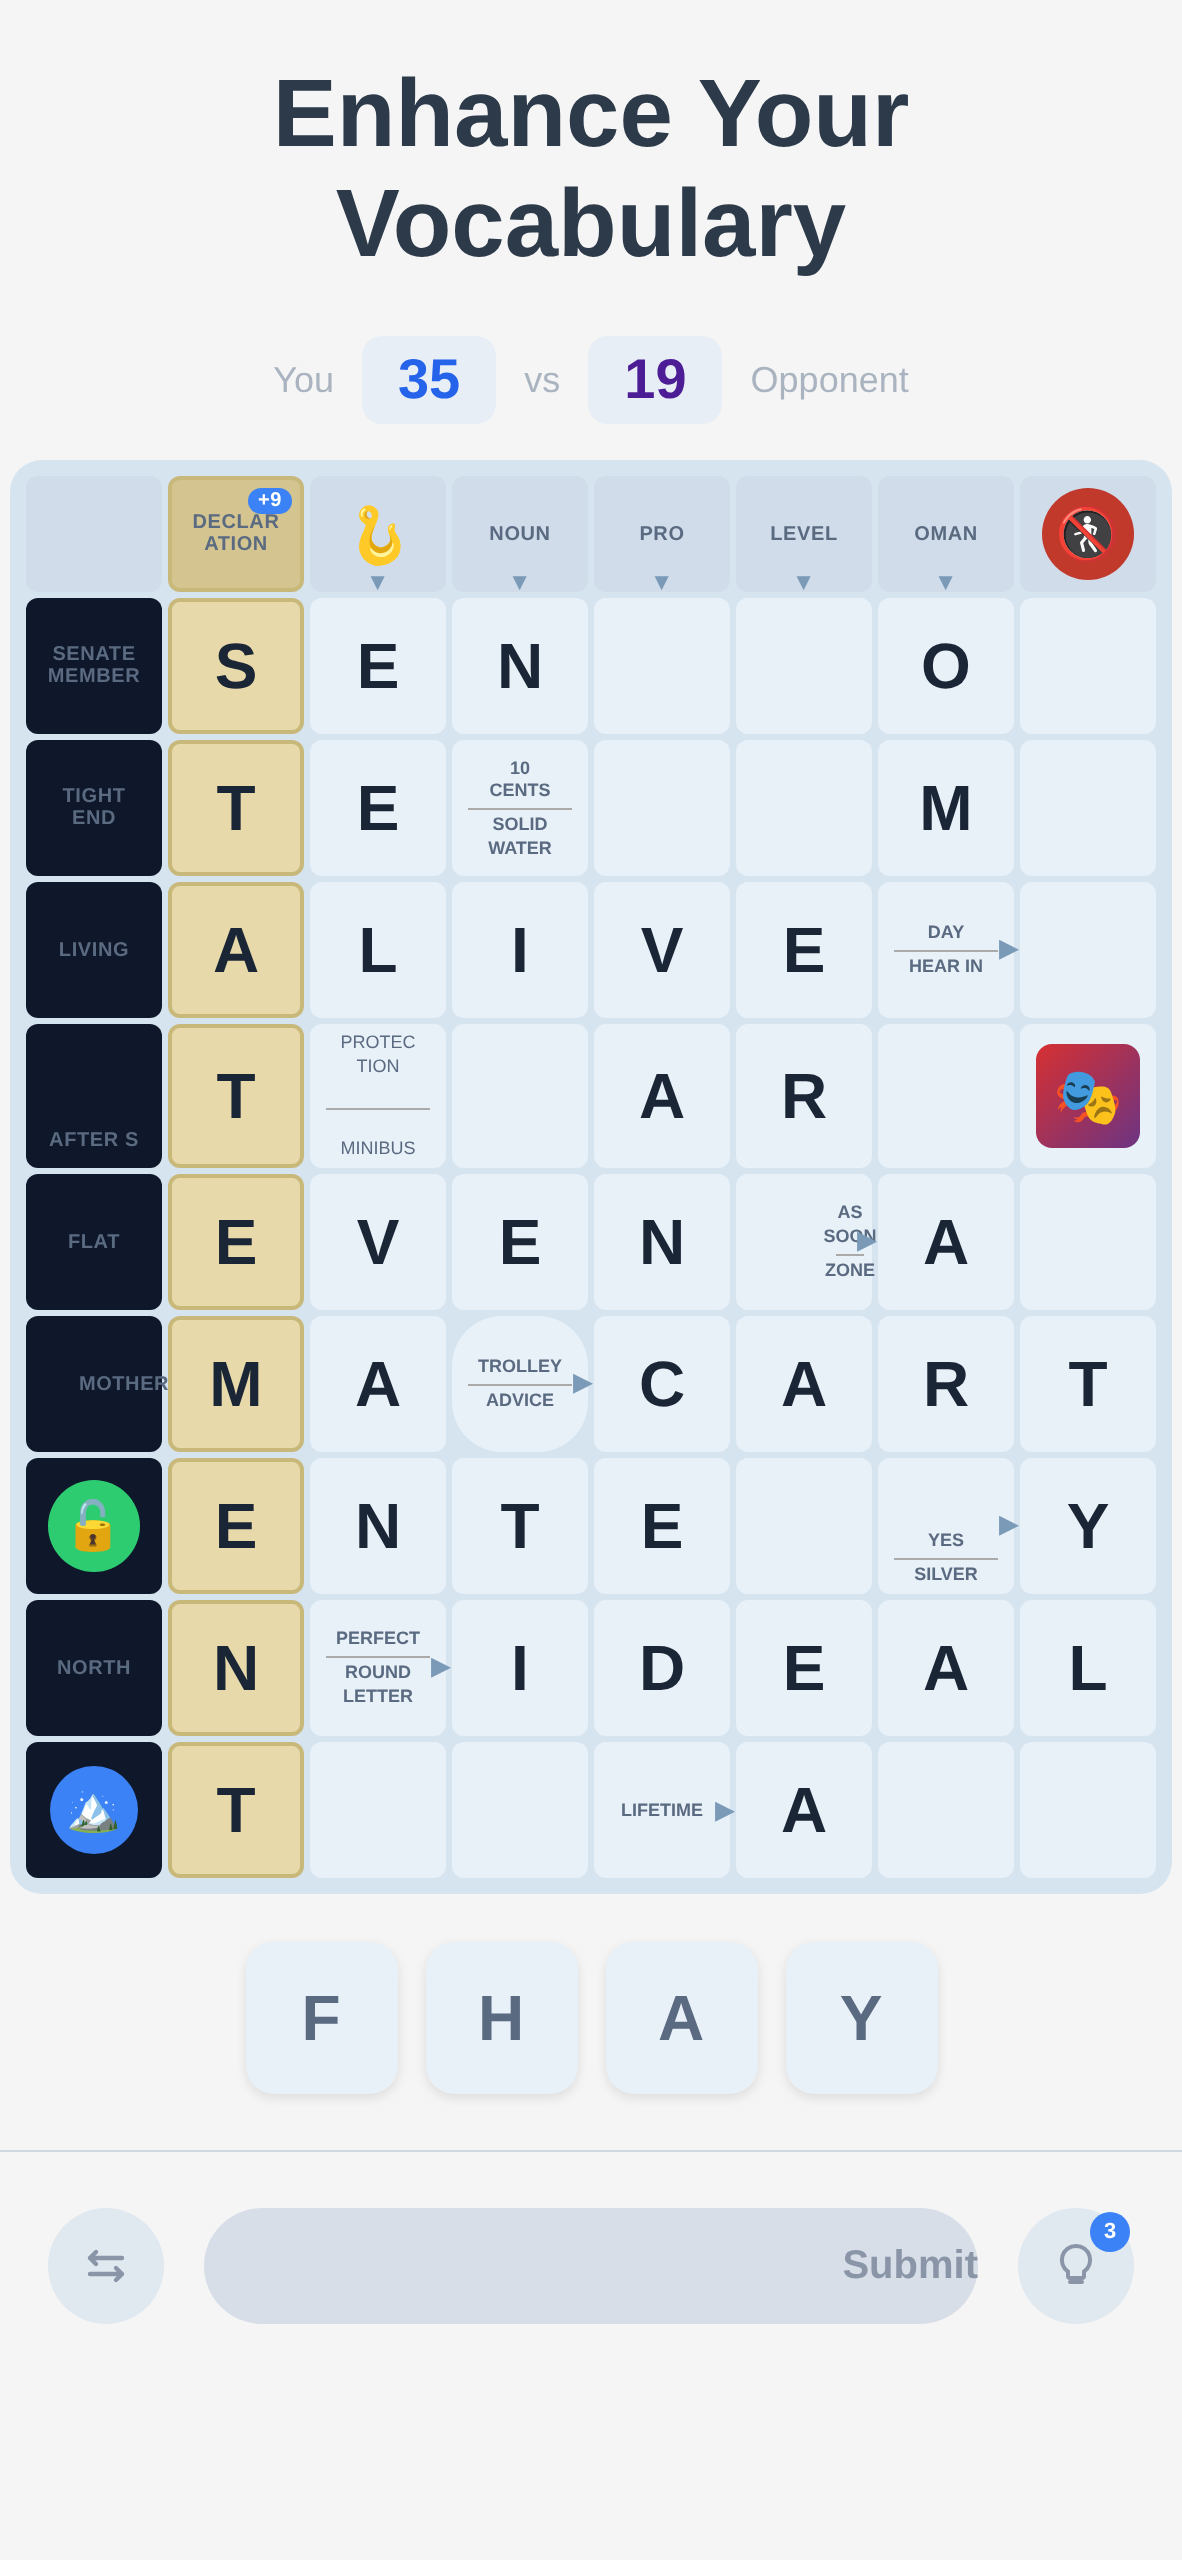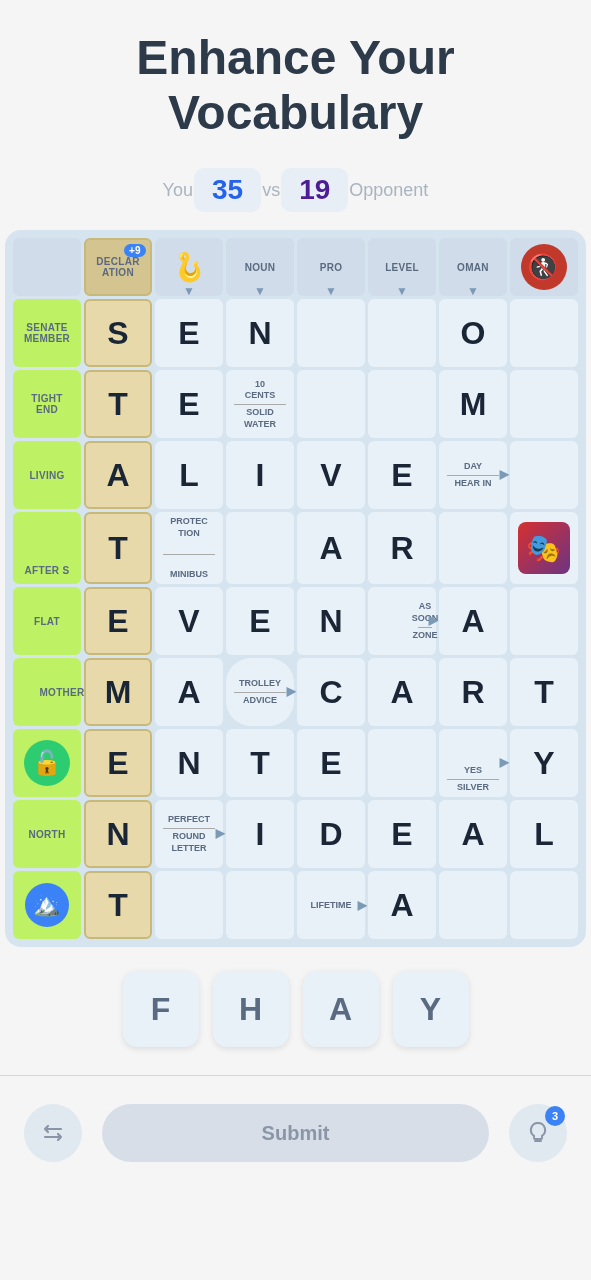--- a/index.html
+++ b/index.html
@@ -19,21 +19,21 @@
       color: #2d3a4a;
       text-align: center;
       margin-top: 30px;
       line-height: 1.15;
       padding: 0 20px;
     }
 
     .score-bar {
       display: flex;
       align-items: center;
-      gap: 1px;
+      gap: 14px;
       margin: 28px 0 18px 0;
       font-size: 18px;
       color: #888;
       font-weight: 500;
     }
     .score-you, .score-opp {
       background: #e8eef5;
       border-radius: 10px;
       padding: 6px 18px;
       font-size: 28px;
@@ -84,21 +84,21 @@
       background: #d0dcea;
       min-height: 58px;
       font-size: 10px;
       font-weight: 700;
       color: #5a6a80;
       text-transform: uppercase;
       letter-spacing: 0.3px;
     }
 
     .cell.row-label {
-      background: #bef264;
+      background: #0f172a;
       font-size: 10px;
       font-weight: 700;
       color: #5a6a80;
       text-transform: uppercase;
       letter-spacing: 0.3px;
       min-height: 68px;
     }
 
     .cell.active-col {
       background: #e8d9aa;
@@ -252,21 +252,21 @@
     }
 
     .submit-btn {
       flex: 1;
       margin: 0 20px;
       height: 58px;
       background: #d8dee8;
       border-radius: 30px;
       display: flex;
       align-items: center;
-      justify-content: center;
+      justify-content: flex-end;
       font-size: 20px;
       font-weight: 600;
       color: #8a96a8;
       cursor: pointer;
     }
 
     .badge-count {
       position: absolute;
       top: 2px;
       right: 2px;
@@ -399,21 +399,21 @@
       <span class="arrow-right">▶</span>
     </div>
     <div class="cell empty"></div>
 
     <div class="cell row-label">
       <span style="font-size:10px;margin-top:44px;">AFTER S</span>
     </div>
     <div class="cell active-col">
       <span class="big-letter">T</span>
     </div>
-    <div class="cell" style="font-size:9px;font-weight:700;color:#5a6a80;line-height:1.3;gap:12px;">
+    <div class="cell" style="font-size:9px;font-weight:400;color:#5a6a80;line-height:1.3;gap:12px;">
       <span>PROTEC<br>TION</span>
       <div style="width:80%;height:1px;background:#aaa;margin:2px 0;"></div>
       <span>MINIBUS</span>
     </div>
     <div class="cell empty"></div>
     <div class="cell">
       <span class="big-letter">A</span>
     </div>
     <div class="cell">
       <span class="big-letter">R</span>

